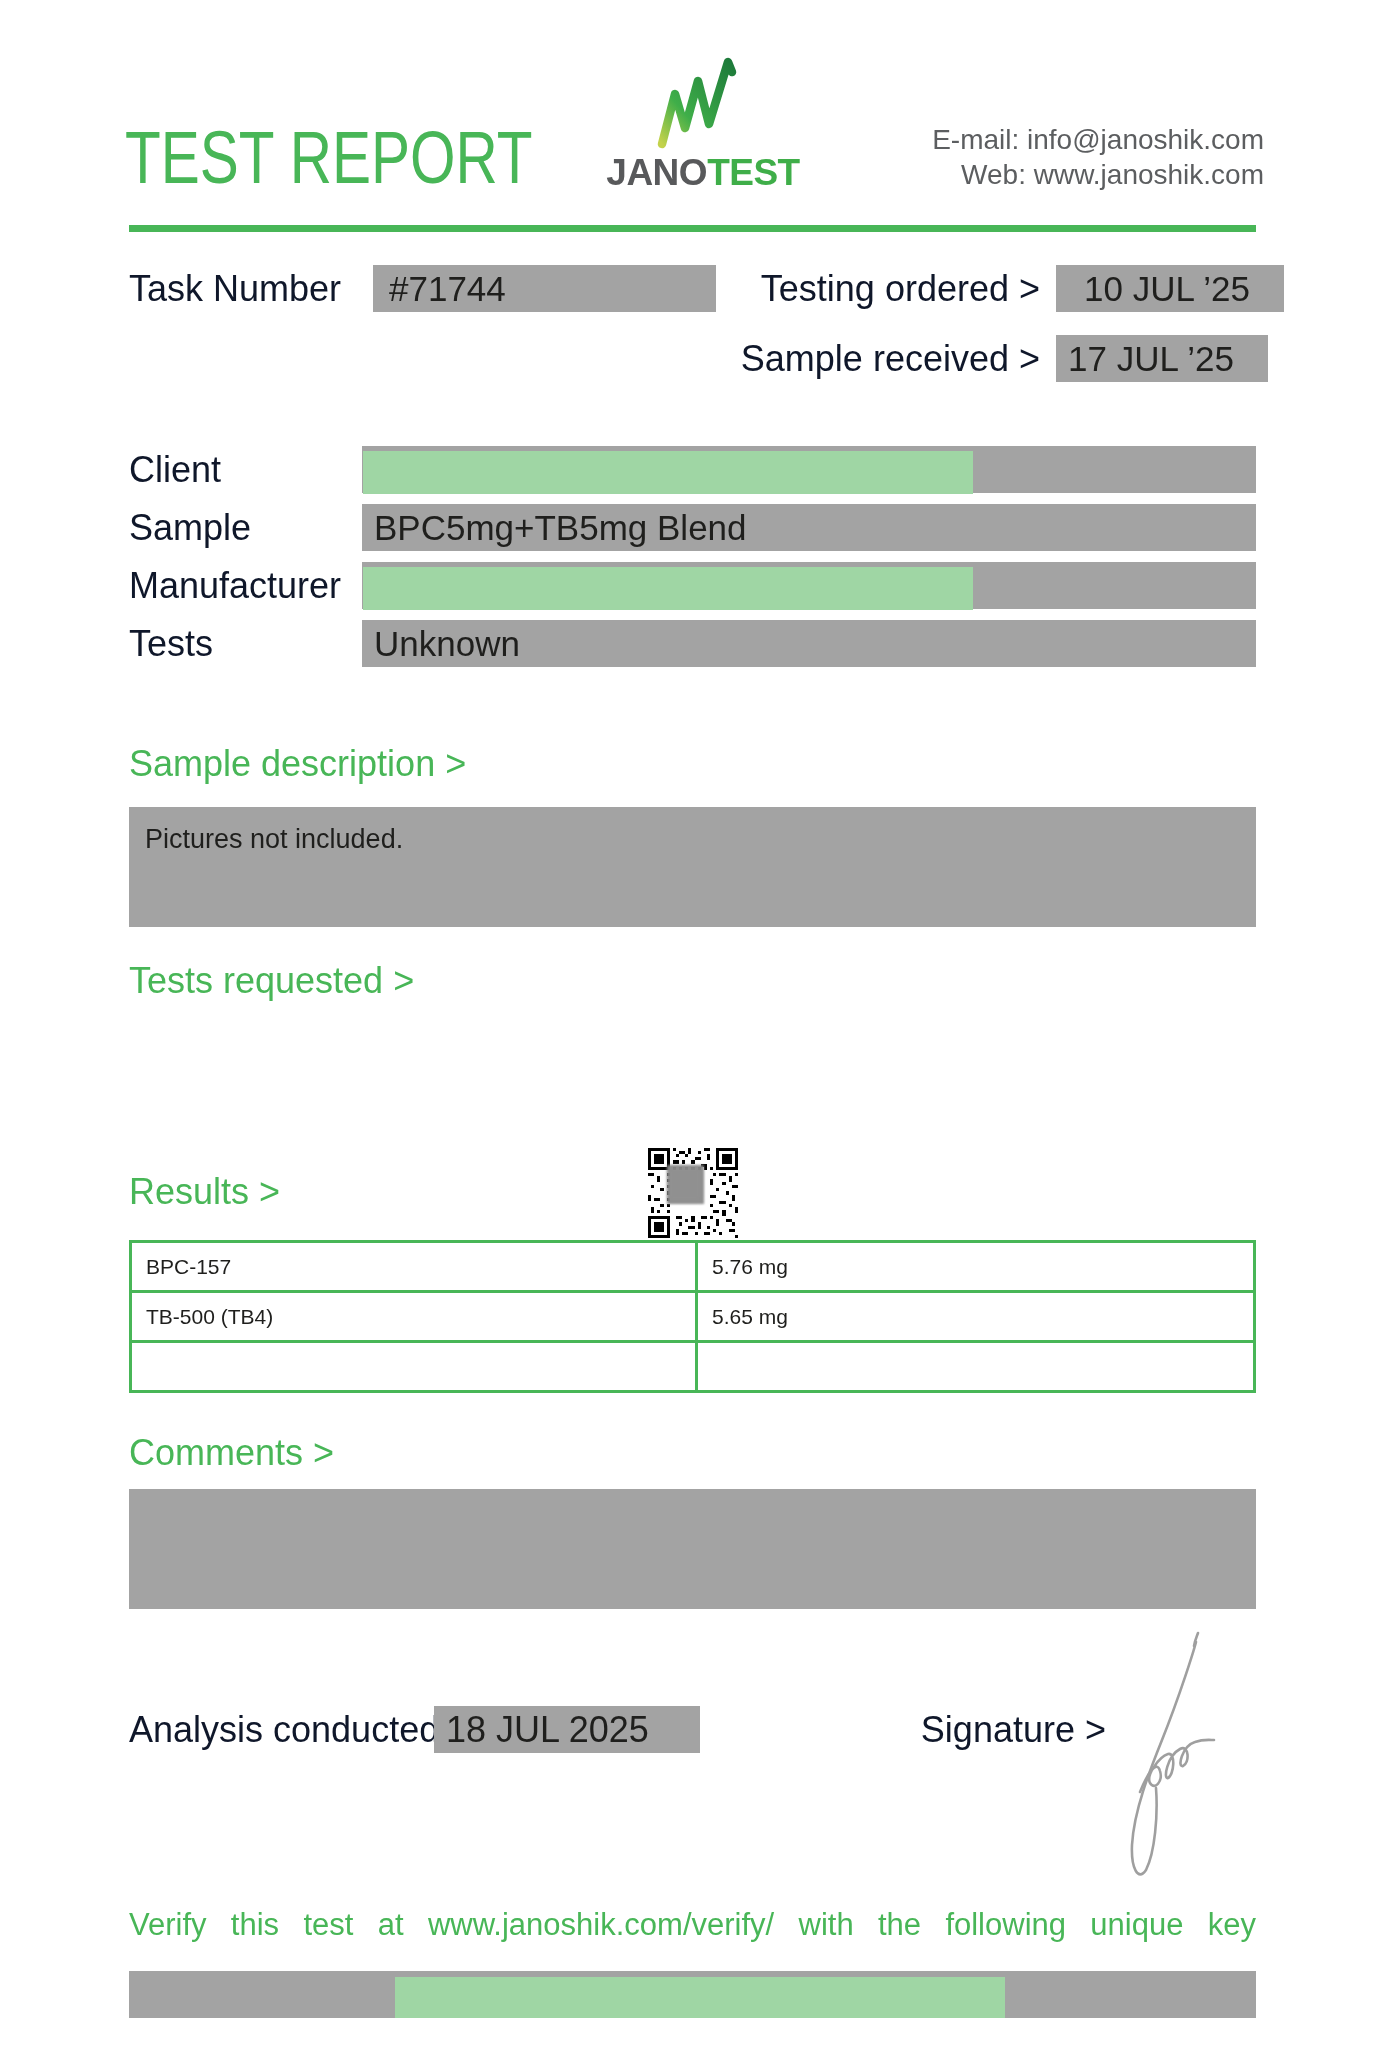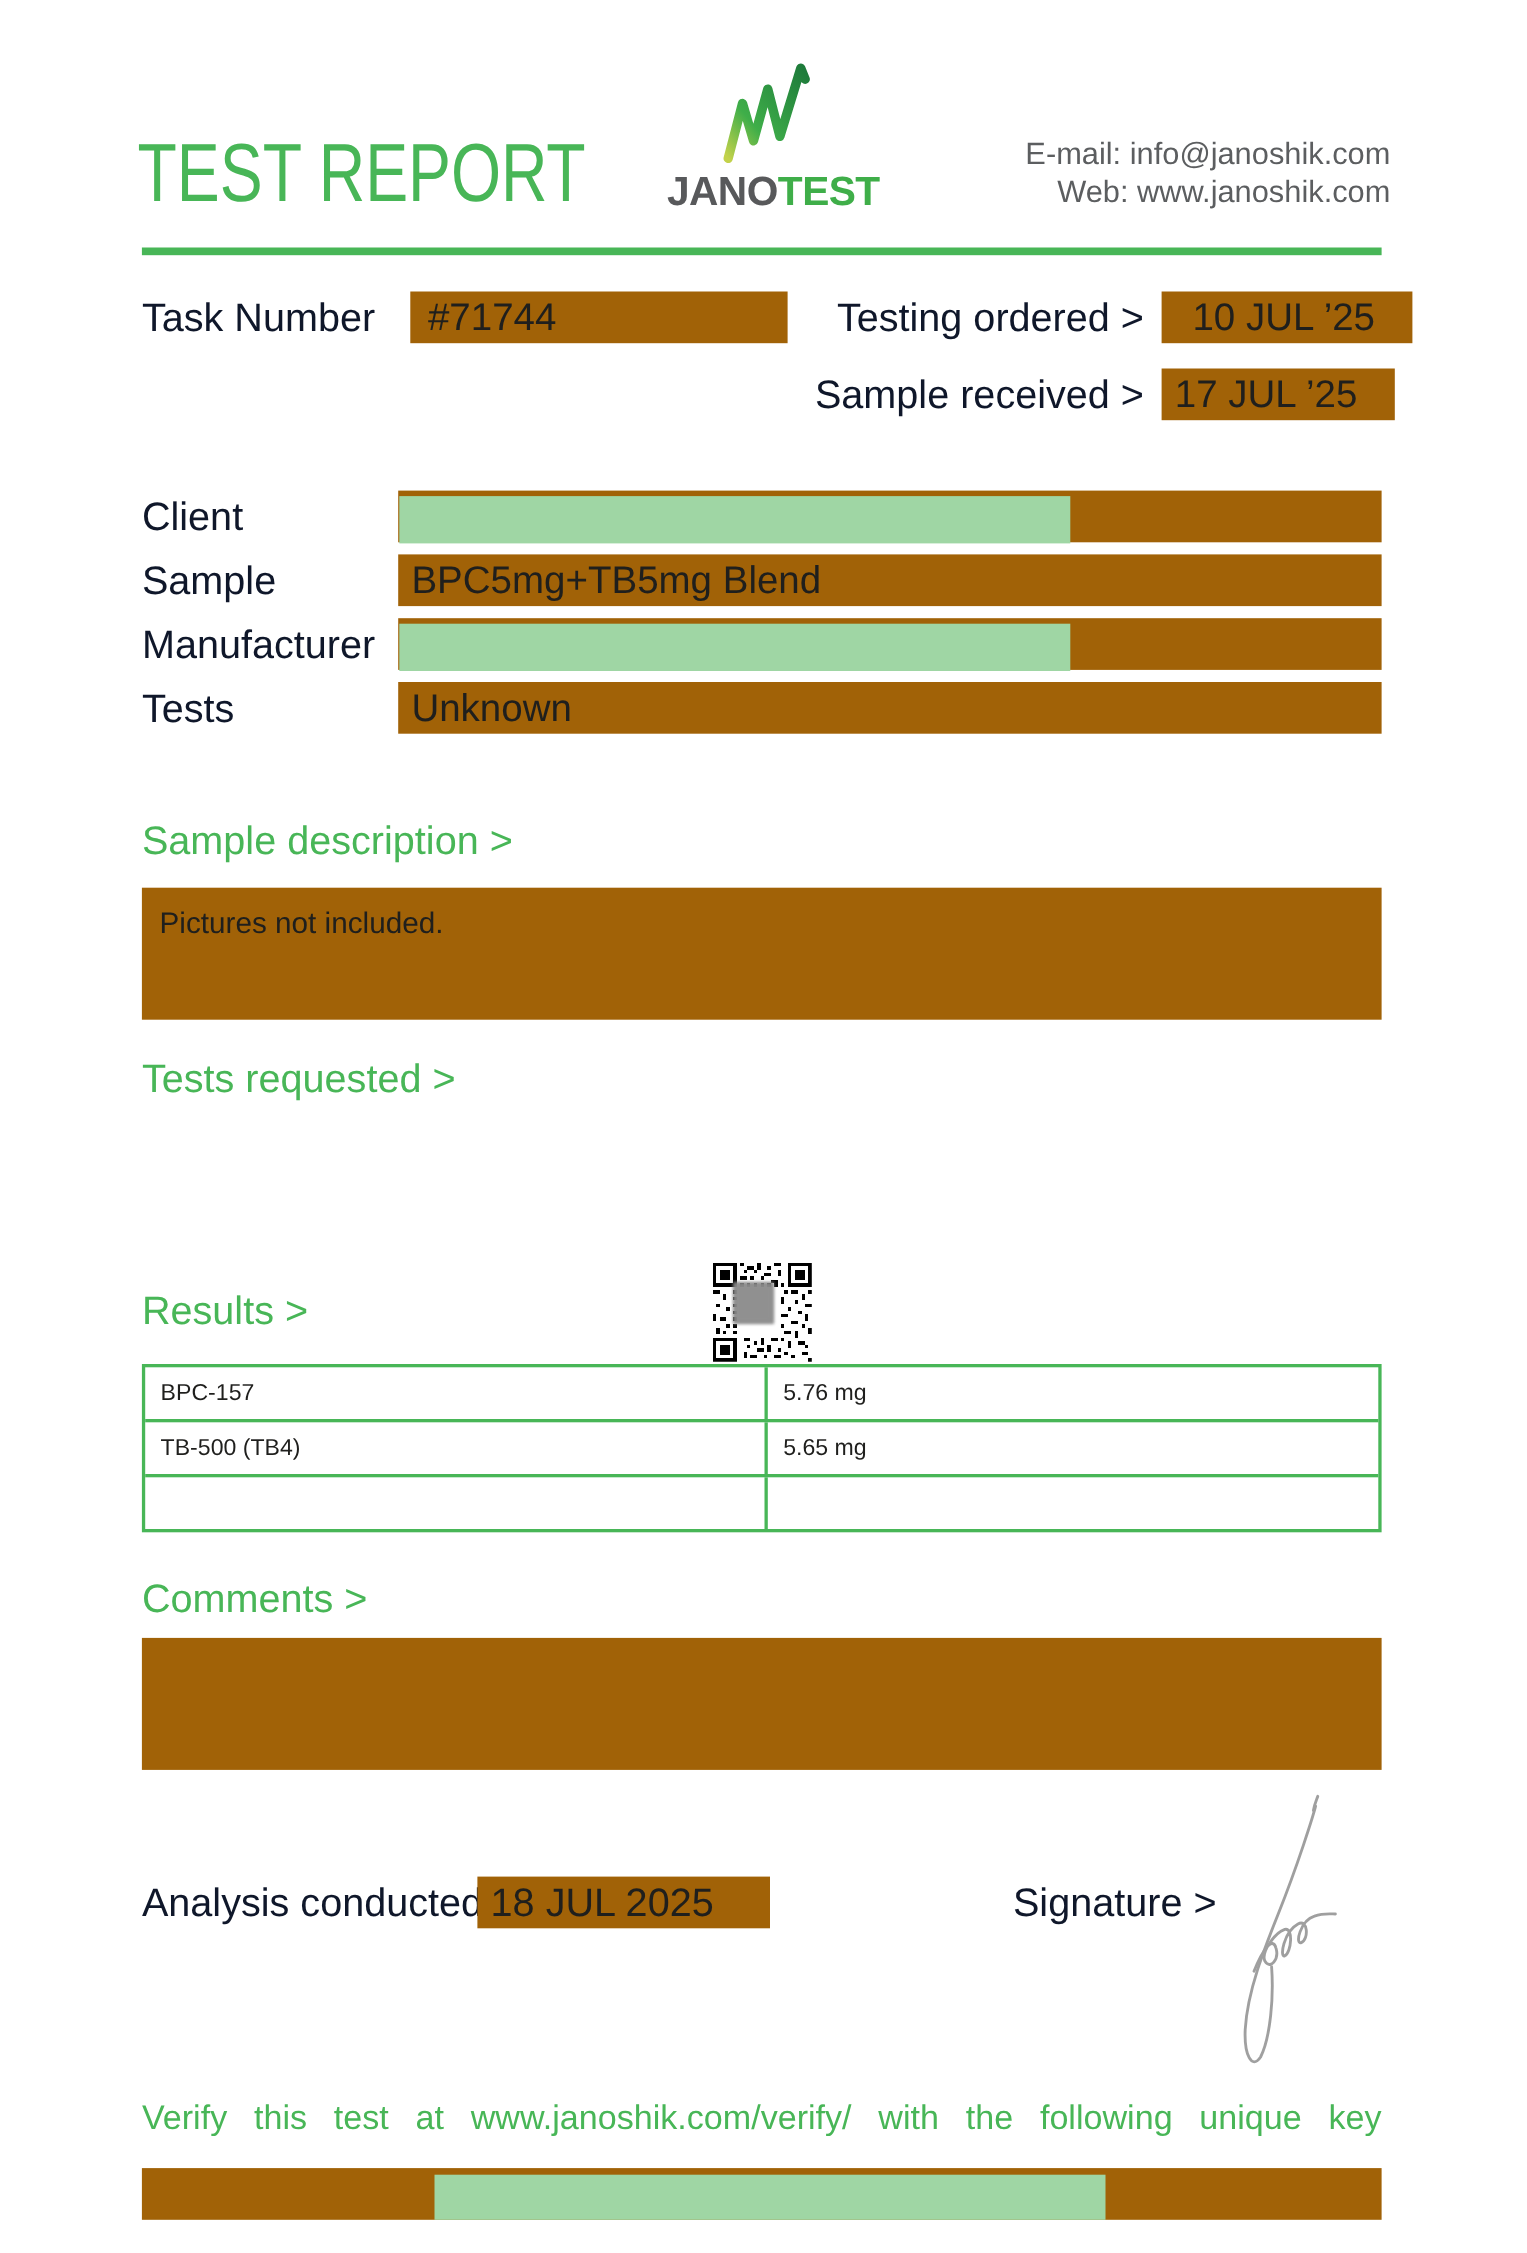--- a/index.html
+++ b/index.html
@@ -12,21 +12,21 @@
   .title{left:125px;top:120px;font-size:75px;line-height:1;color:#48b657;
          transform:scaleX(.78);transform-origin:left top;white-space:nowrap;font-weight:400;}
   .logo{left:597px;top:56px;width:212px;text-align:center;}
   .logo-text{font-size:37px;font-weight:bold;letter-spacing:-.5px;line-height:1;margin-top:-2px;white-space:nowrap;}
   .logo-jano{color:#58595b;}
   .logo-shik{color:#3fae49;}
   .contact{right:124px;top:122px;text-align:right;font-size:28px;line-height:35px;color:#5c5e60;white-space:nowrap;}
   .rule{left:129px;top:225px;width:1127px;height:7px;background:#48b657;}
   
   .glabel{color:#0f172a;font-size:36px;line-height:47px;white-space:nowrap;}
-  .gbox{background:#a16207;}
+  .gbox{background:#a3a3a3;}
   .value{font-size:35px;line-height:47px;color:#1f1f1d;white-space:nowrap;}
   .redact{background:#9fd6a4;}
   .heading{color:#48b657;font-size:36px;line-height:1.1;white-space:nowrap;}
   .bodytext{font-size:27px;line-height:1.35;color:#1f1f1d;padding:14px 16px;}
   
   .task-label{left:129px;top:265px;}
   .task-box{left:373px;top:265px;width:327px;height:47px;padding-left:16px;}
   .date-label-1{left:740px;top:265px;width:300px;height:47px;text-align:right;}
   .date-box-1{left:1056px;top:265px;width:200px;height:47px;padding-left:28px;}
   .date-label-2{left:740px;top:335px;width:300px;height:47px;text-align:right;}

